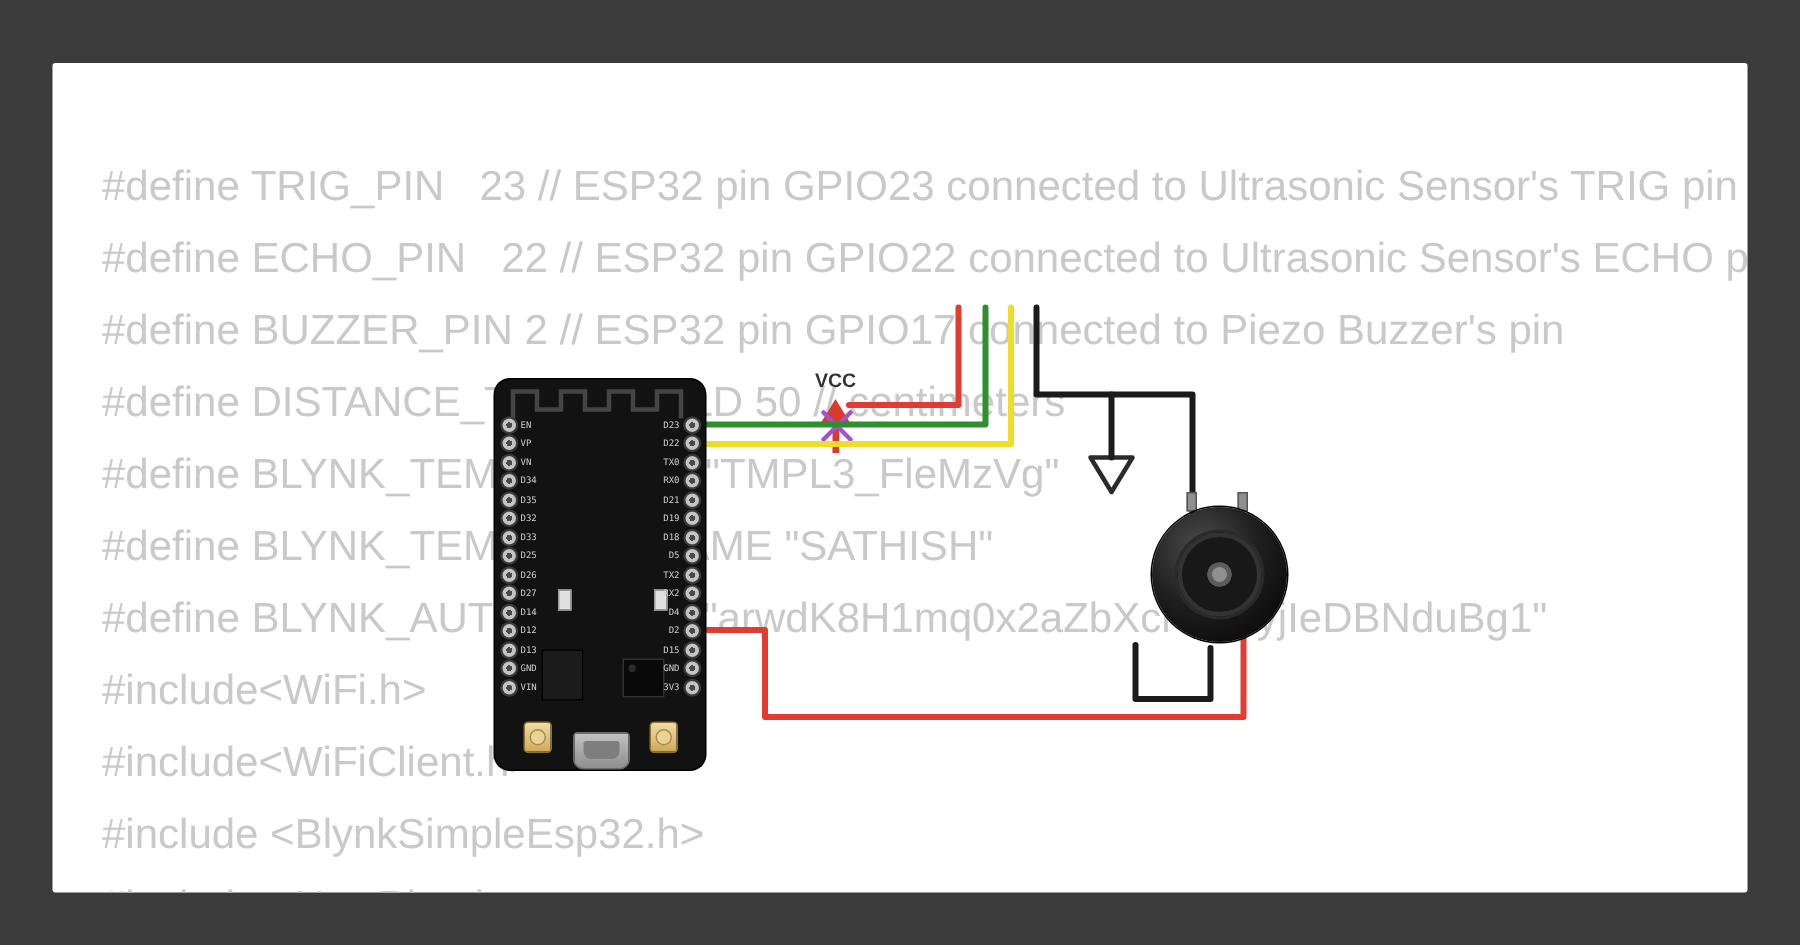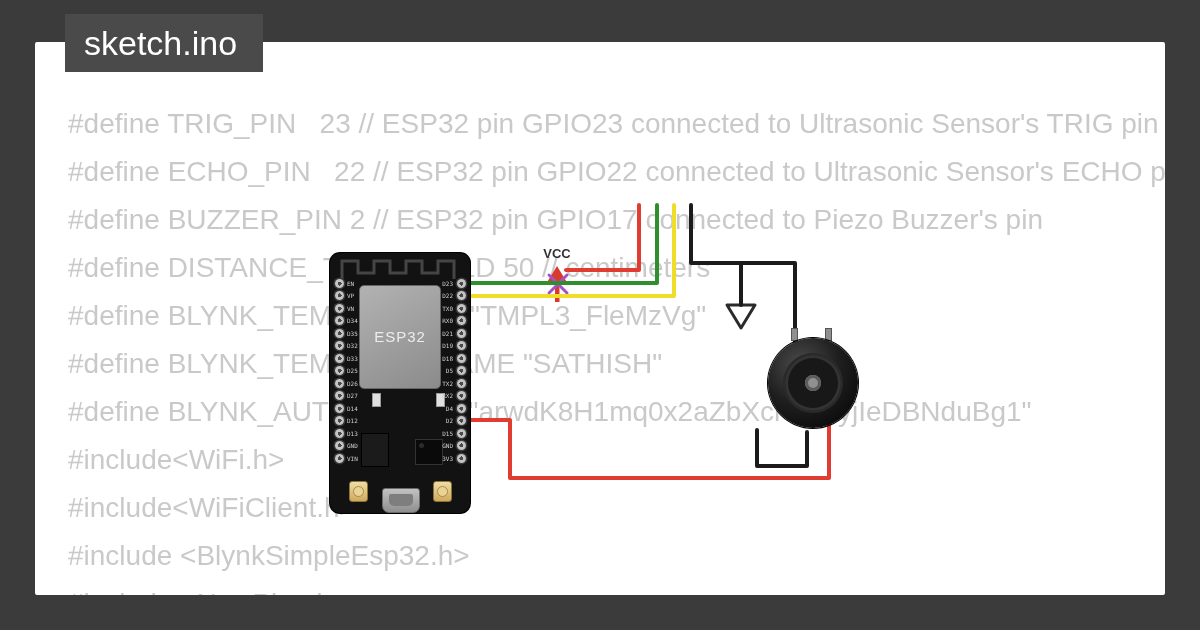--- a/index.html
+++ b/index.html
@@ -123,23 +123,20 @@
     <div class="vcc-label">VCC</div>
 
     <div class="buzzer-pin bp-left"></div>
     <div class="buzzer-pin bp-right"></div>
 
 
     <div class="esp32">
       <svg class="antenna" width="120" height="26">
         <polyline points="2,24 2,6 18,6 18,18 34,18 34,6 50,6 50,18 66,18 66,6 82,6 82,18 98,18 98,6 114,6 114,24" fill="none" stroke="#454545" stroke-width="3"></polyline>
       </svg>
-      <div class="shield">
-        <div class="shield-label">ESP32</div>
-      </div>
       <div class="regulator"></div>
       <div class="chip"></div>
       <div class="cap cap-left"></div>
       <div class="cap cap-right"></div>
       <div class="tactile-button btn-left"></div>
       <div class="tactile-button btn-right"></div>
       <div class="usb"></div>
     <div class="esp-pin" style="left: 4.5px; top: 25.5px;"></div>
         <div class="esp-pin-label" style="top: 25.5px; left: 17px; text-align: left;">EN</div>
         <div class="esp-pin" style="left: 4.5px; top: 38px;"></div>
@@ -202,18 +199,15 @@
         <div class="esp-pin-label" style="top: 200.5px; left: 97px; text-align: right;">3V3</div>
       </div>
 
     <div class="buzzer">
       <div class="buzzer-ring"></div>
       <div class="buzzer-hole"></div>
     </div>
 
   </div>
 
-  <div id="file-tab">
-    <span>sketch.ino</span>
-  </div>
 
 
 </div>
 
 </body></html>

